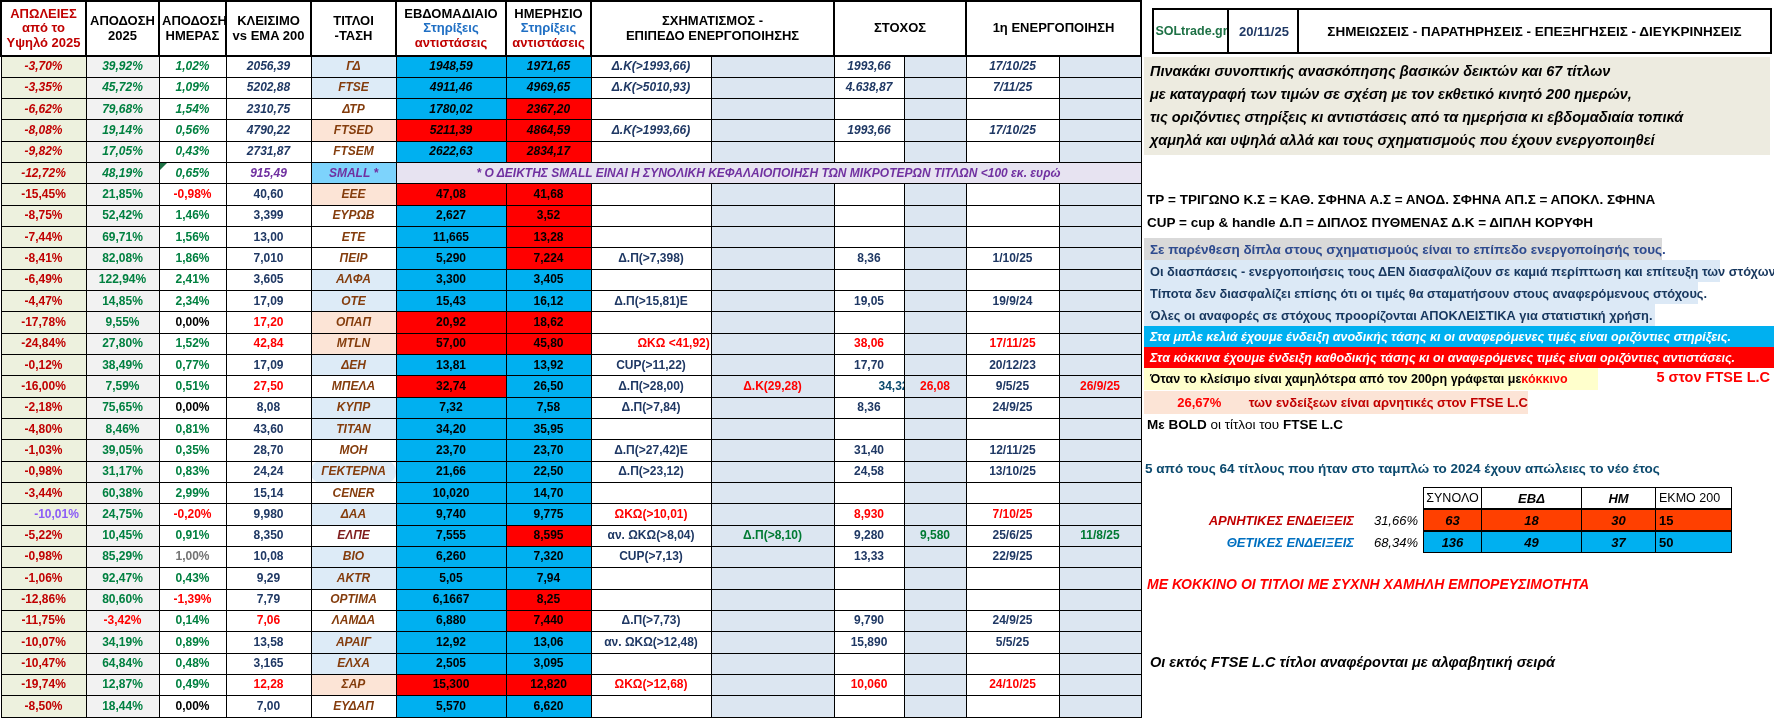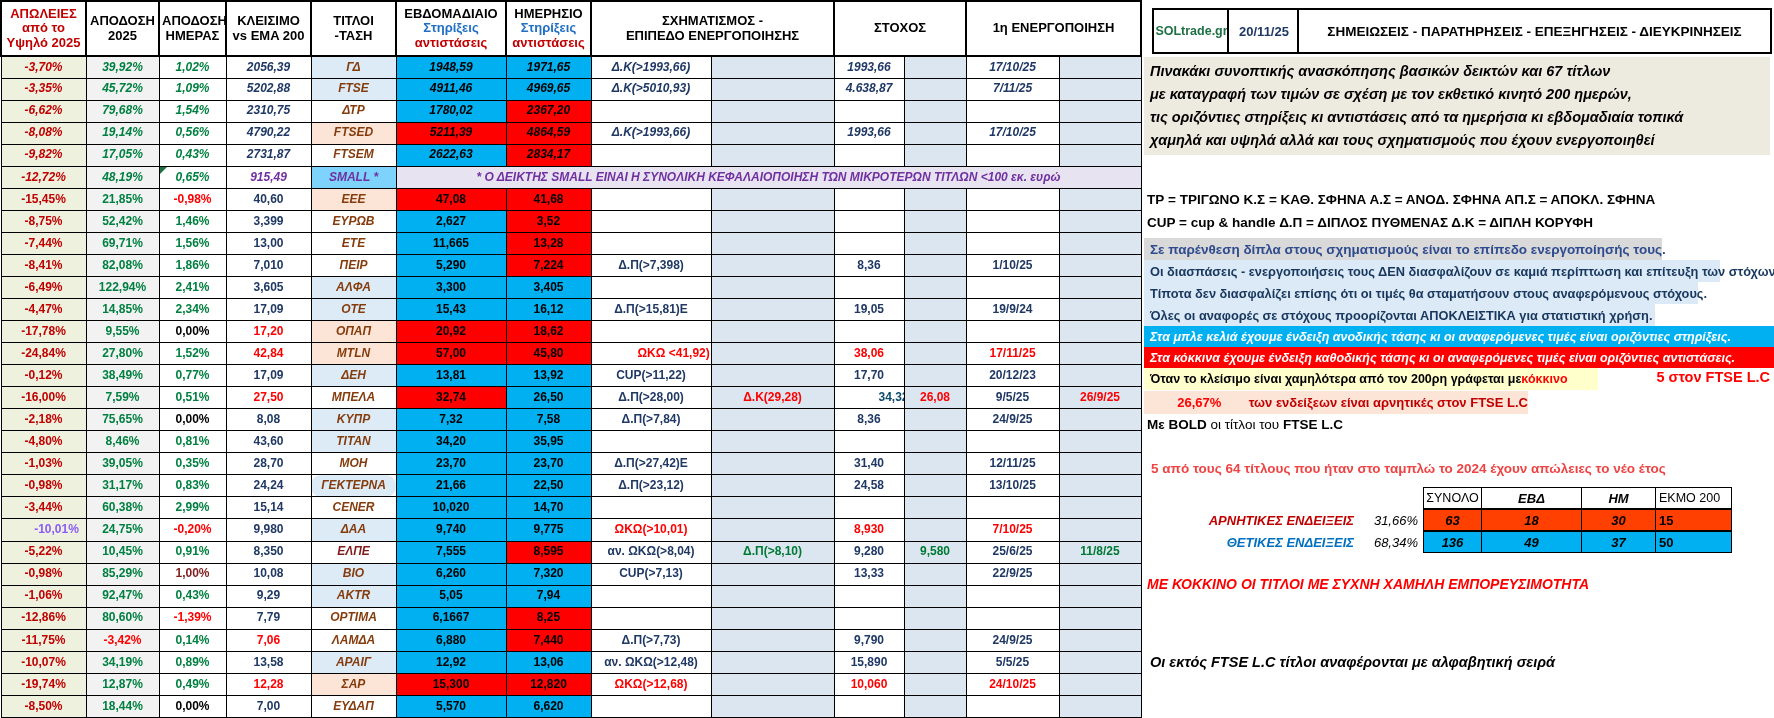--- a/index.html
+++ b/index.html
@@ -440,21 +440,21 @@
           <td class="" style="color: rgb(31, 56, 100);">αν. ΩΚΩ(&gt;8,04)</td>
           <td class="c-sub" style="color: rgb(0, 122, 51);">Δ.Π(&gt;8,10)</td>
           <td class="" style="color: rgb(31, 56, 100);">9,280</td>
           <td class="c-sub" style="color: rgb(0, 122, 51);">9,580</td>
           <td class="" style="color: rgb(31, 56, 100);">25/6/25</td>
           <td class="c-sub" style="color: rgb(0, 122, 51);">11/8/25</td>
         </tr>
         <tr>
           <td class="c-loss" style="color: rgb(192, 0, 0);">-0,98%</td>
           <td class="c-ret" style="color: rgb(0, 128, 64);">85,29%</td>
-          <td class="" style="color: #7f1d1d;">1,00%</td>
+          <td class="" style="color: #737373;">1,00%</td>
           <td class="" style="color: rgb(31, 56, 100);">10,08</td>
           <td class="" style="background: rgb(221, 235, 247); color: rgb(132, 60, 12); font-style: italic;">BIO</td>
           <td class="" style="background: rgb(0, 176, 240); color: rgb(0, 0, 0);">6,260</td>
           <td class="" style="background: rgb(0, 176, 240); color: rgb(0, 0, 0);">7,320</td>
           <td class="" style="color: rgb(31, 56, 100);">CUP(&gt;7,13)</td>
           <td class="c-sub" style="color: rgb(31, 56, 100);"></td>
           <td class="" style="color: rgb(31, 56, 100);">13,33</td>
           <td class="c-sub" style="color: rgb(31, 56, 100);"></td>
           <td class="" style="color: rgb(31, 56, 100);">22/9/25</td>
           <td class="c-sub" style="color: rgb(31, 56, 100);"></td>
@@ -513,20 +513,35 @@
           <td class="" style="background: rgb(0, 176, 240); color: rgb(0, 0, 0);">12,92</td>
           <td class="" style="background: rgb(0, 176, 240); color: rgb(0, 0, 0);">13,06</td>
           <td class="" style="color: rgb(31, 56, 100);">αν. ΩΚΩ(&gt;12,48)</td>
           <td class="c-sub" style="color: rgb(31, 56, 100);"></td>
           <td class="" style="color: rgb(31, 56, 100);">15,890</td>
           <td class="c-sub" style="color: rgb(31, 56, 100);"></td>
           <td class="" style="color: rgb(31, 56, 100); text-align: center;">5/5/25</td>
           <td class="c-sub" style="color: rgb(31, 56, 100);"></td>
         </tr>
         <tr>
+          <td class="c-loss" style="color: rgb(192, 0, 0);">-10,47%</td>
+          <td class="c-ret" style="color: rgb(0, 128, 64);">64,84%</td>
+          <td class="" style="color: rgb(0, 128, 64);">0,48%</td>
+          <td class="" style="color: rgb(31, 56, 100);">3,165</td>
+          <td class="" style="background: rgb(221, 235, 247); color: rgb(132, 60, 12); font-style: italic;">ΕΛΧΑ</td>
+          <td class="" style="background: rgb(0, 176, 240); color: rgb(0, 0, 0);">2,505</td>
+          <td class="" style="background: rgb(0, 176, 240); color: rgb(0, 0, 0);">3,095</td>
+          <td class="" style="color: rgb(31, 56, 100);"></td>
+          <td class="c-sub" style="color: rgb(31, 56, 100);"></td>
+          <td class="" style="color: rgb(31, 56, 100);"></td>
+          <td class="c-sub" style="color: rgb(31, 56, 100);"></td>
+          <td class="" style="color: rgb(31, 56, 100);"></td>
+          <td class="c-sub" style="color: rgb(31, 56, 100);"></td>
+        </tr>
+        <tr>
           <td class="c-loss" style="color: rgb(192, 0, 0);">-19,74%</td>
           <td class="c-ret" style="color: rgb(0, 128, 64);">12,87%</td>
           <td class="" style="color: rgb(0, 128, 64);">0,49%</td>
           <td class="" style="color: rgb(255, 0, 0);">12,28</td>
           <td class="" style="background: rgb(252, 228, 214); color: rgb(132, 60, 12); font-style: italic;">ΣΑΡ</td>
           <td class="" style="background: rgb(255, 0, 0); color: rgb(0, 0, 0);">15,300</td>
           <td class="" style="background: rgb(255, 0, 0); color: rgb(0, 0, 0);">12,820</td>
           <td class="" style="color: rgb(255, 0, 0);">ΩΚΩ(&gt;12,68)</td>
           <td class="c-sub" style="color: rgb(31, 56, 100);"></td>
           <td class="" style="color: rgb(255, 0, 0);">10,060</td>
@@ -585,21 +600,21 @@
 
     <div class="pline band" style="left:2px;top:391px;width:378px;height:23px;background:#FCE4D6;font-size:13px;">
       <span style="width:108px;text-align:center;color:#FF0000;">26,67%</span>
       <span style="color:#C00000;">των ενδείξεων είναι  αρνητικές στον FTSE L.C</span>
     </div>
 
     <div class="pline" style="left:5px;top:417px;font-size:13.5px;color:#000;">
       <span style="font-weight:bold;">Με </span><span style="font-weight:bold;">BOLD</span><span> οι τίτλοι του </span><span style="font-weight:bold;">FTSE L.C</span>
     </div>
 
-    <div class="pline" style="left:9px;top:461px;color:#ef4444;font-weight:bold;font-size:13.5px;">5 από τους 64 τίτλους που ήταν στο ταμπλώ το 2024 έχουν απώλειες το νέο έτος</div>
+    <div class="pline" style="left:3px;top:461px;color:#0c4a6e;font-weight:bold;font-size:13.5px;">5 από τους 64 τίτλους που ήταν στο ταμπλώ το 2024 έχουν απώλειες το νέο έτος</div>
 
     <div class="stats" style="top:487px;left:0;">
       <div class="srow">
         <div class="slabel"></div>
           <div class="spct"></div>
         <div class="scell hdr" style="width:57px;font-style:normal;font-weight:normal;font-size:12.5px;">ΣΥΝΟΛΟ</div>
         <div class="scell hdr" style="width:99px;">ΕΒΔ</div>
         <div class="scell hdr" style="width:73px;">ΗΜ</div>
         <div class="scell hdr plain" style="width:72px;font-size:12.5px;">ΕΚΜΟ 200</div>
       </div>

